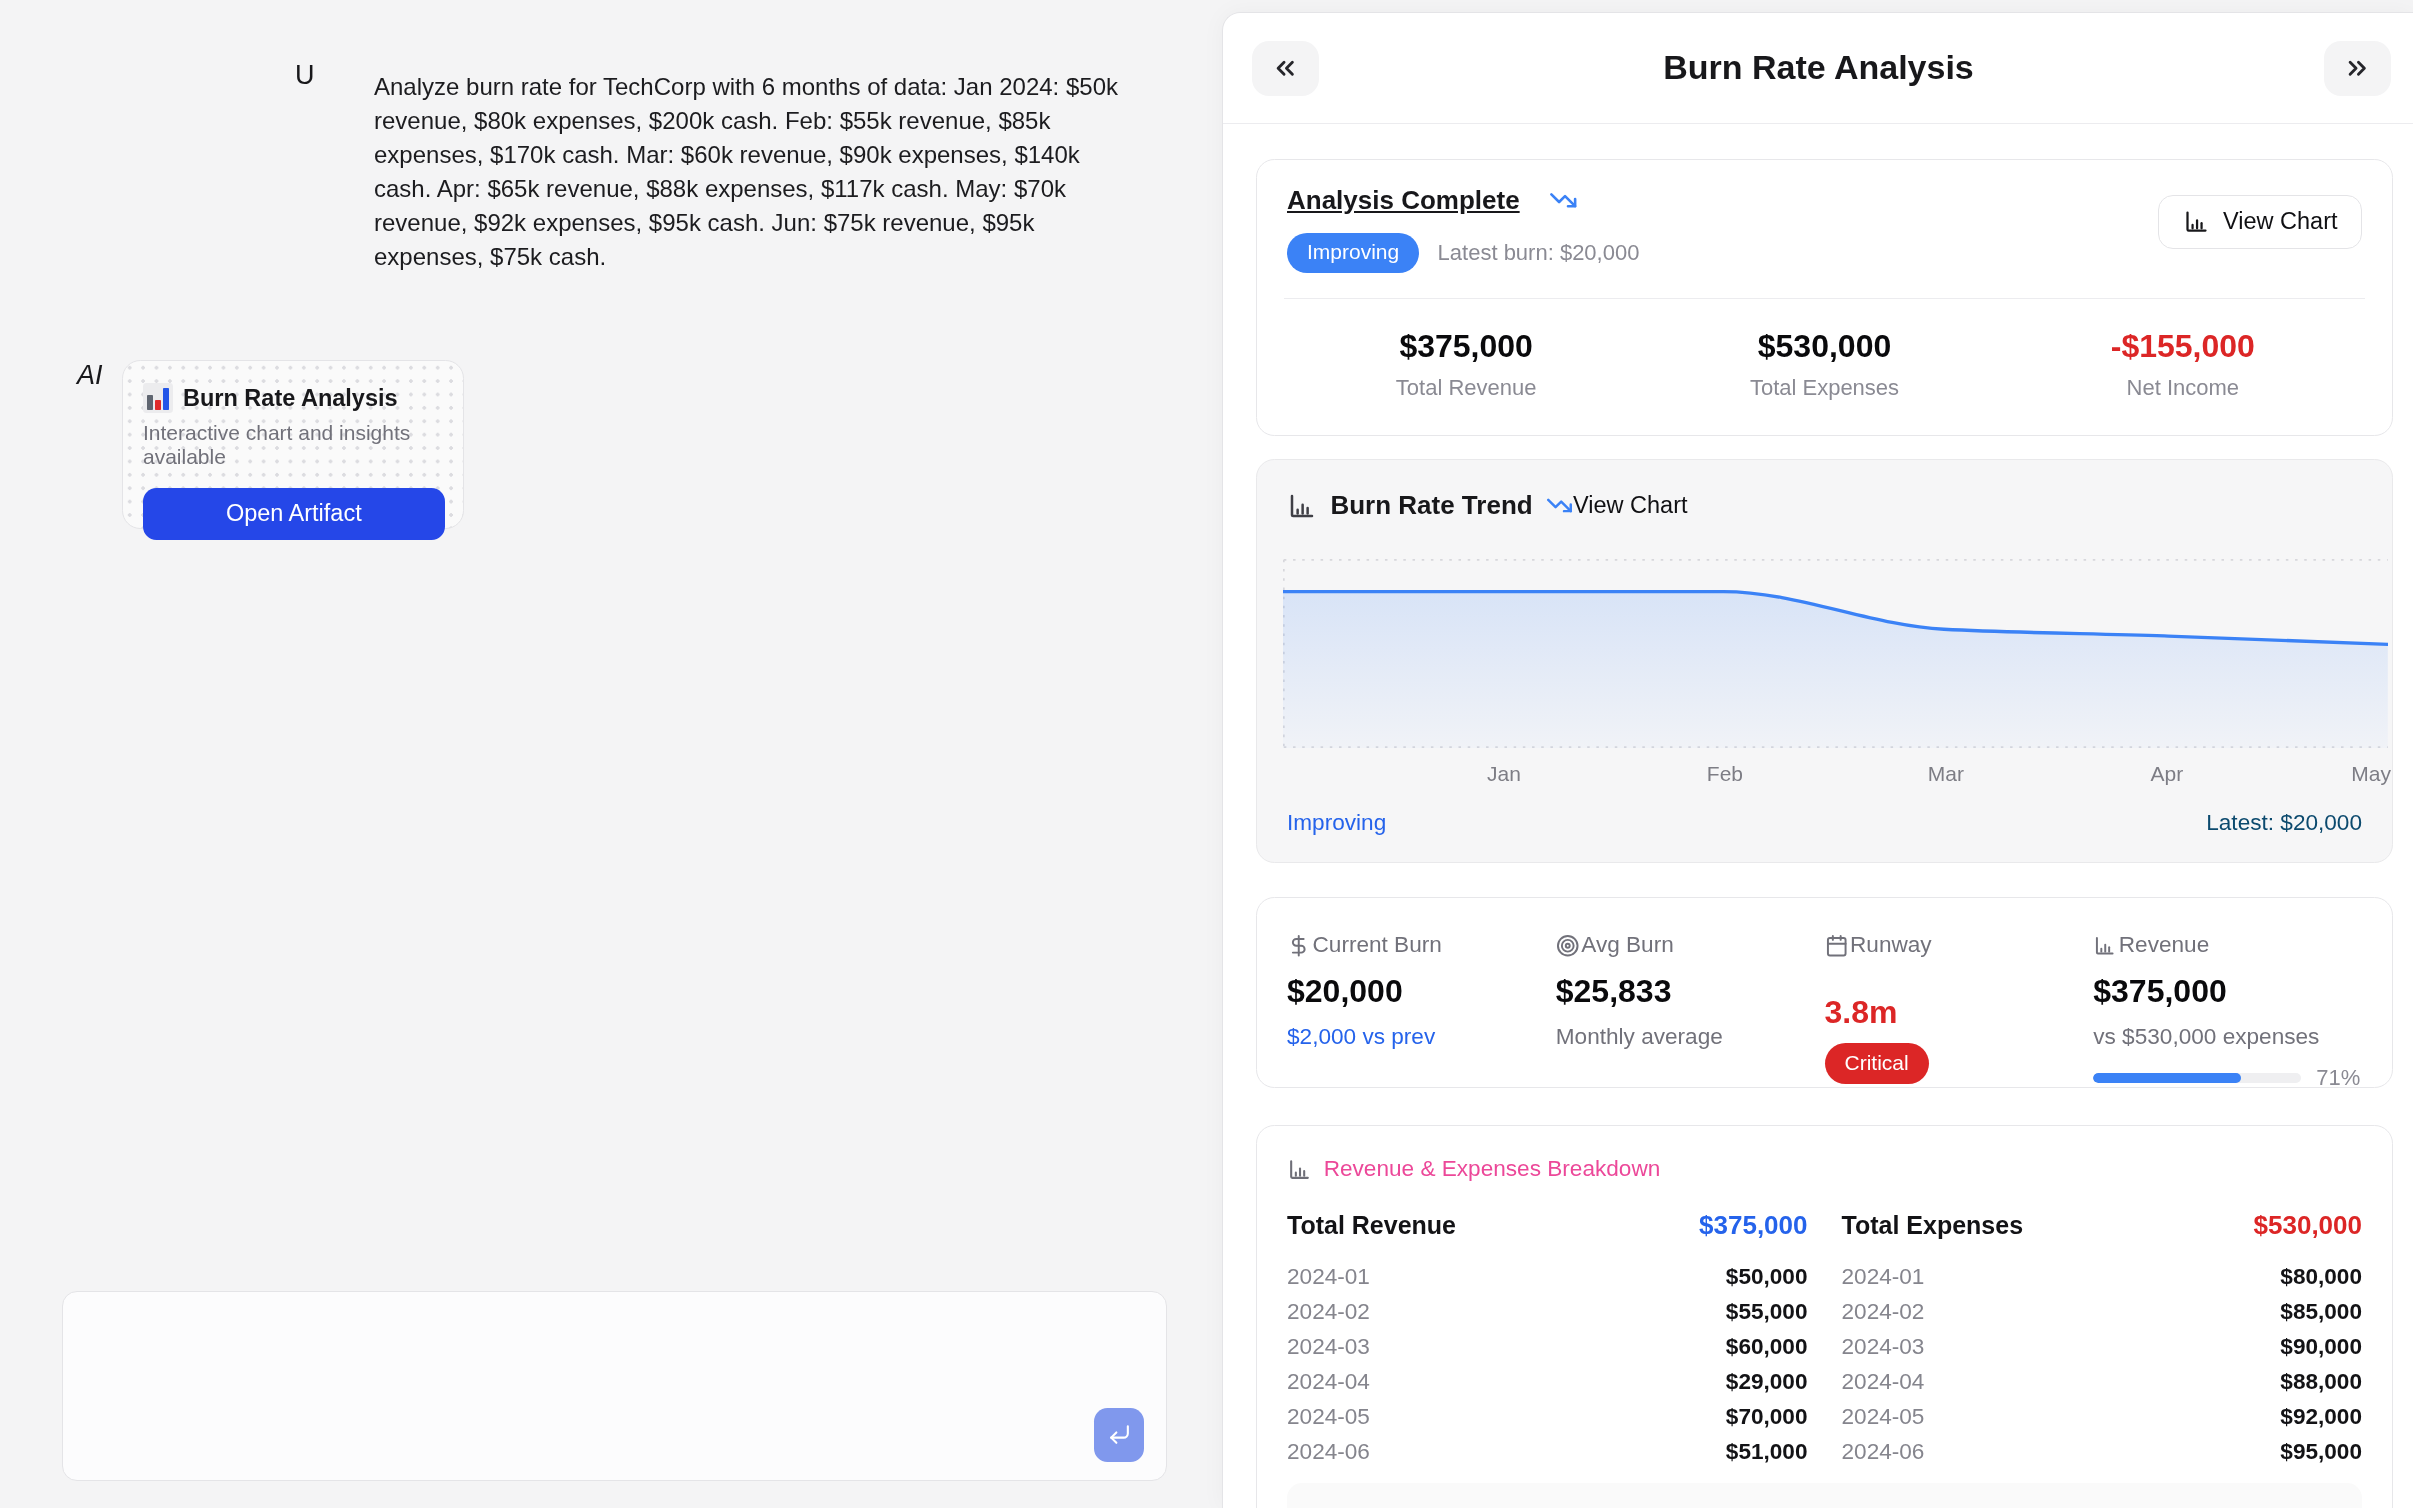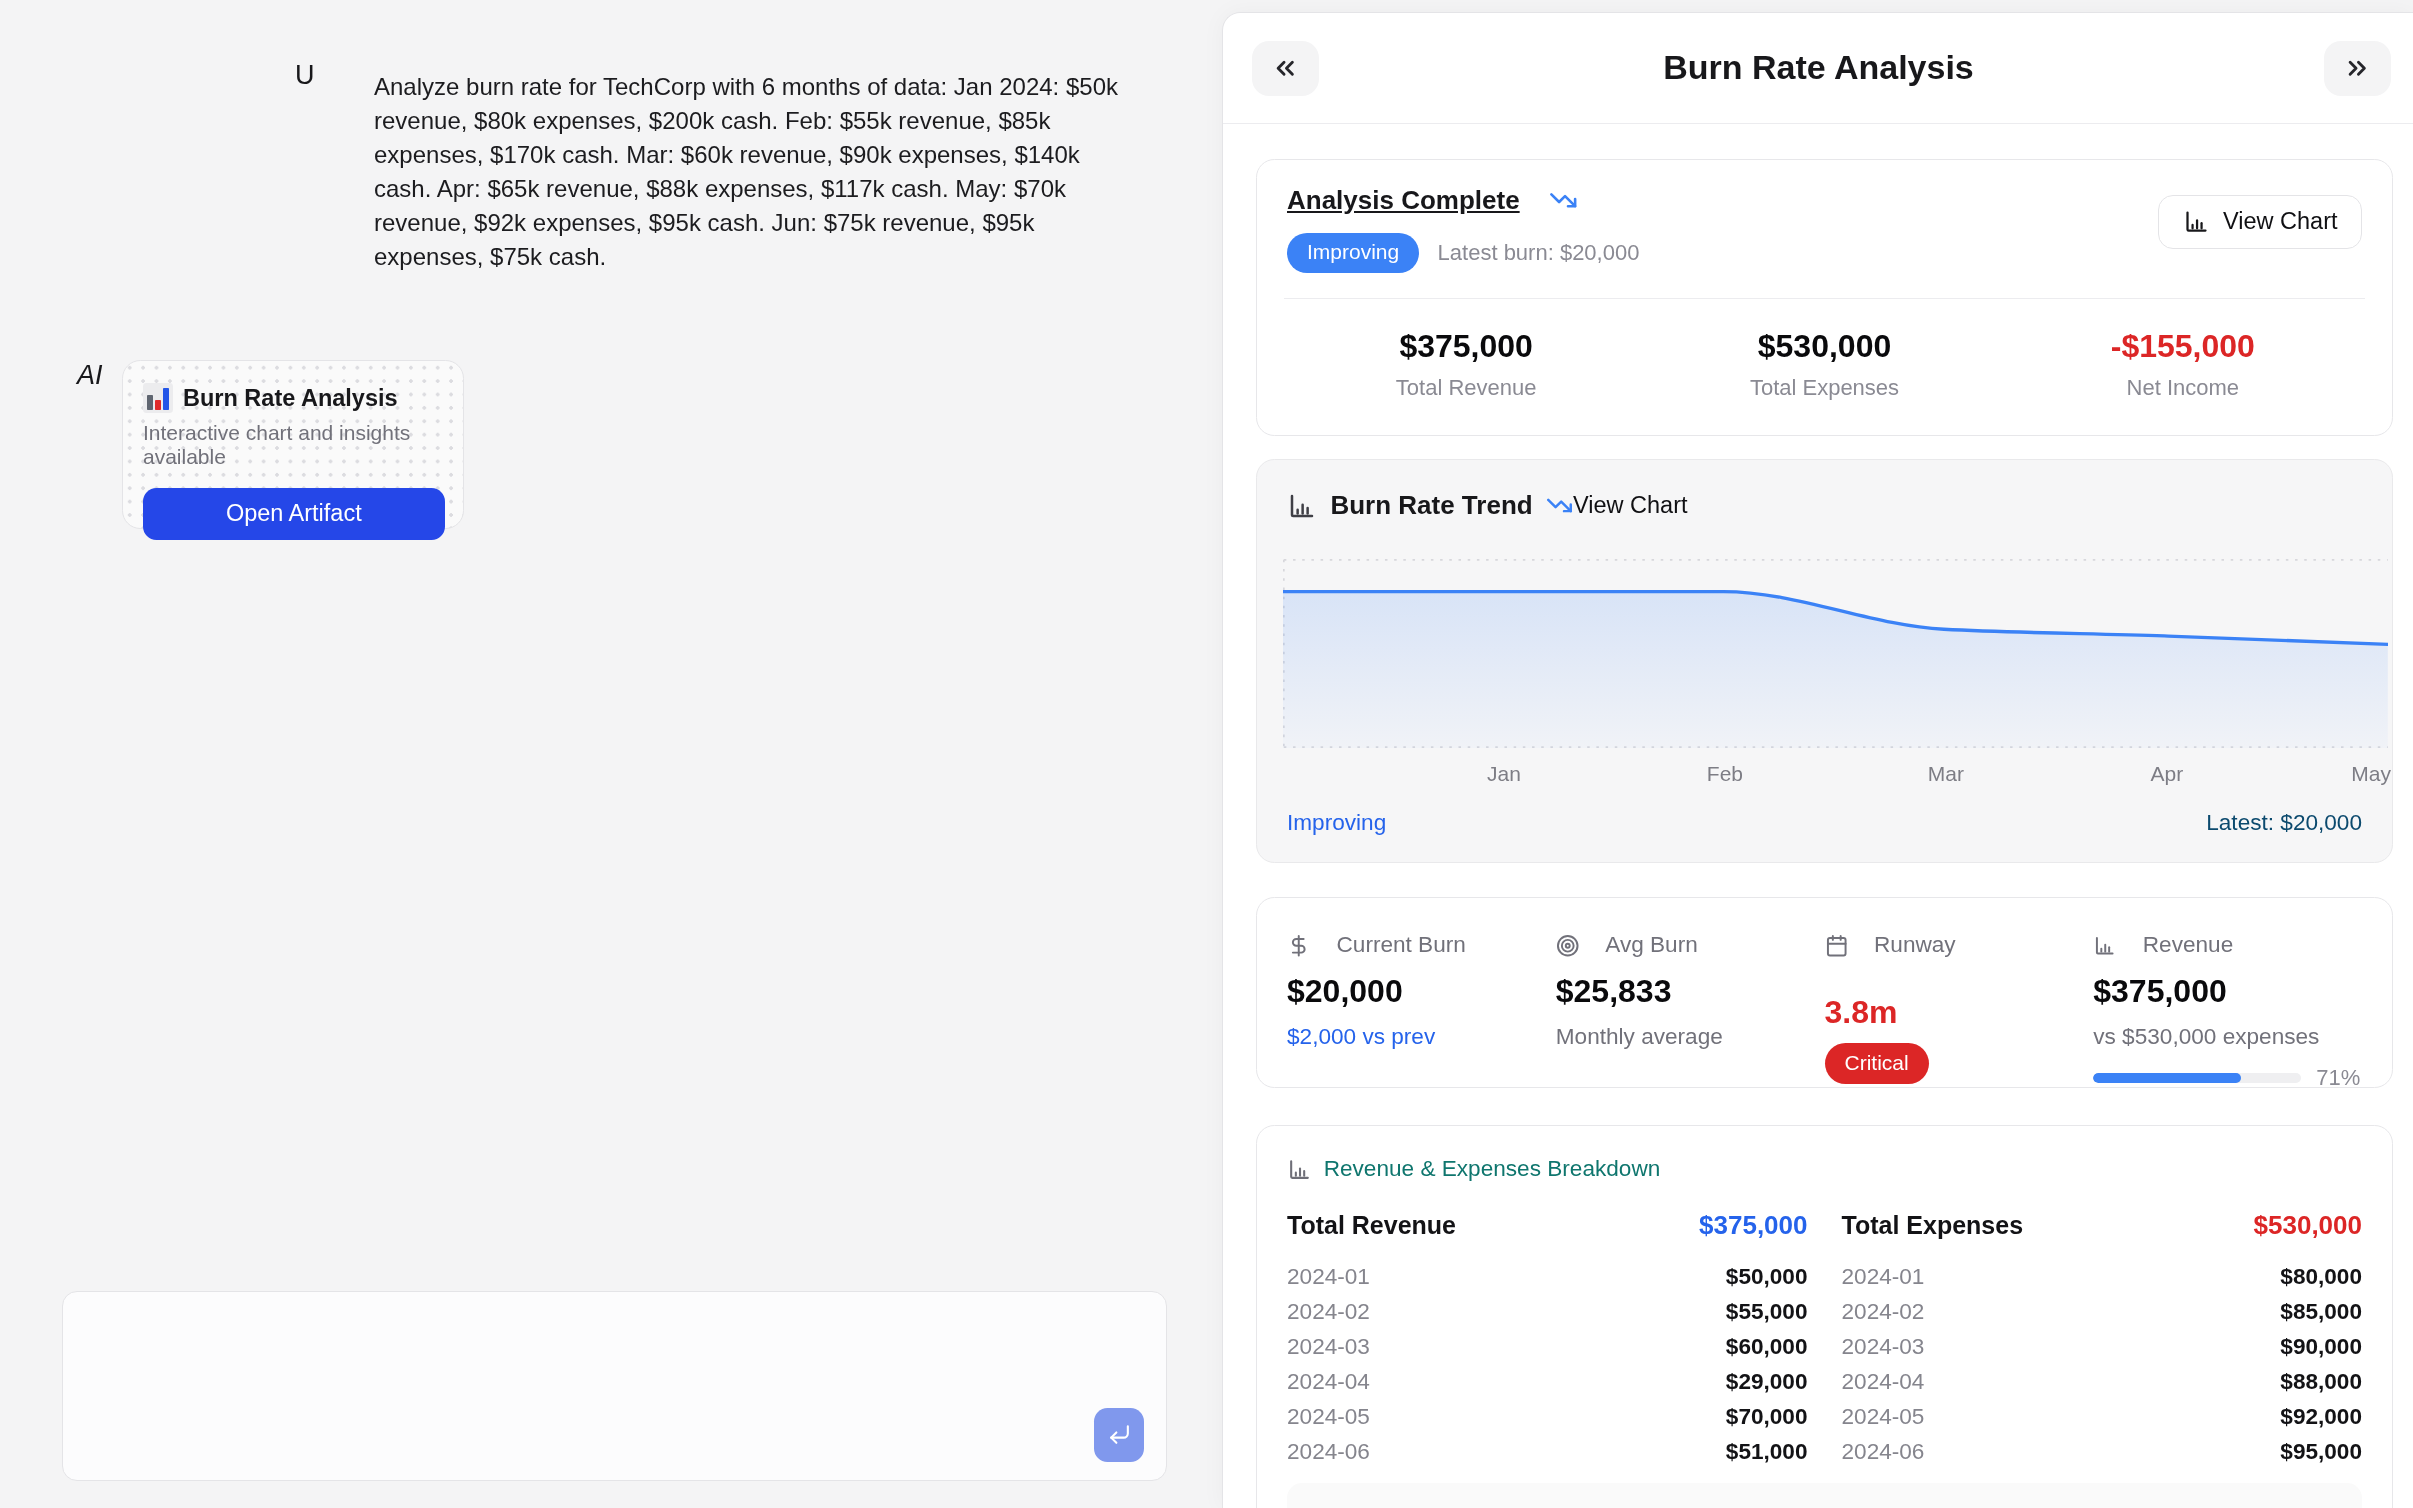--- a/index.html
+++ b/index.html
@@ -73,34 +73,34 @@
   .trend-viewchart { font-size:23.5px; font-weight:500; color:#101013; cursor:pointer; background:none; border:none; font-family:inherit; }
   .chart-wrap { position:absolute; left:26px; right:4.2px; top:99px; height:189px; }
   .chart-labels { position:absolute; left:26px; right:4.2px; top:302px; height:28.5px; }
   .chart-labels span { position:absolute; transform:translateX(-50%); font-size:21px; color:#7d7d85; }
   .trend-footer { position:absolute; left:30px; right:30px; top:350px; display:flex; justify-content:space-between; }
   .trend-status { font-size:22.6px; color:#2563eb; }
   .trend-latest { font-size:22.6px; color:#0c4a6e; }
 
   
   .metrics-card { margin-top:34px; height:191px; padding:34px 30px; display:grid; grid-template-columns:1fr 1fr 1fr 1fr; }
-  .metric-label-row { display:flex; align-items:center; gap:26px; color:#71717a; font-size:22.6px; }
+  .metric-label-row { display:flex; align-items:center; gap:2px; color:#71717a; font-size:22.6px; }
   .metric-value { margin-top:15px; font-size:32px; font-weight:700; color:#0a0a0c; }
   .metric-value.red { color:#dc2626;margin-top:36px; }
   .metric-sub { margin-top:13.4px; font-size:22.6px; }
   .metric-sub.blue { color:#2563eb; } .metric-sub.gray { color:#71717a; }
   .metric-badge { margin-top:11.7px; }
   .progress-row { margin-top:15px; display:flex; align-items:center; gap:15px; }
   .progress-track { width:208px; height:10px; border-radius:837px; background:#efeff1; overflow:hidden; }
   .progress-fill { height:100%; border-radius:837px; background:#3b82f6; }
   .progress-pct { font-size:22px; color:#8a8a93; }
 
   
   .breakdown-card { margin-top:37px; padding:30px; }
-  .breakdown-header { display:flex; align-items:center; gap:11.7px; color:#0f766e; font-size:22.6px; }
+  .breakdown-header { display:flex; align-items:center; gap:11.7px; color:#ec4899; font-size:22.6px; }
   .breakdown-grid { margin-top:25px; display:grid; grid-template-columns:1fr 1fr; column-gap:34px; }
   .col-head { display:flex; justify-content:space-between; align-items:center; height:37px; margin-bottom:15px; }
   .col-head-label { font-size:25px; font-weight:700; color:#131316; }
   .col-head-total { font-size:26px; font-weight:700; }
   .col-head-total.blue { color:#2563eb; } .col-head-total.red { color:#dc2626; }
   .b-row { display:flex; justify-content:space-between; align-items:center; height:35px; }
   .b-month { font-size:22.6px; color:#85858d; }
   .b-val { font-size:22.6px; font-weight:700; color:#131316; }
   .net-box { margin-top:13.4px; background:#fafafa; border-radius:15px; padding:34px; }
 

